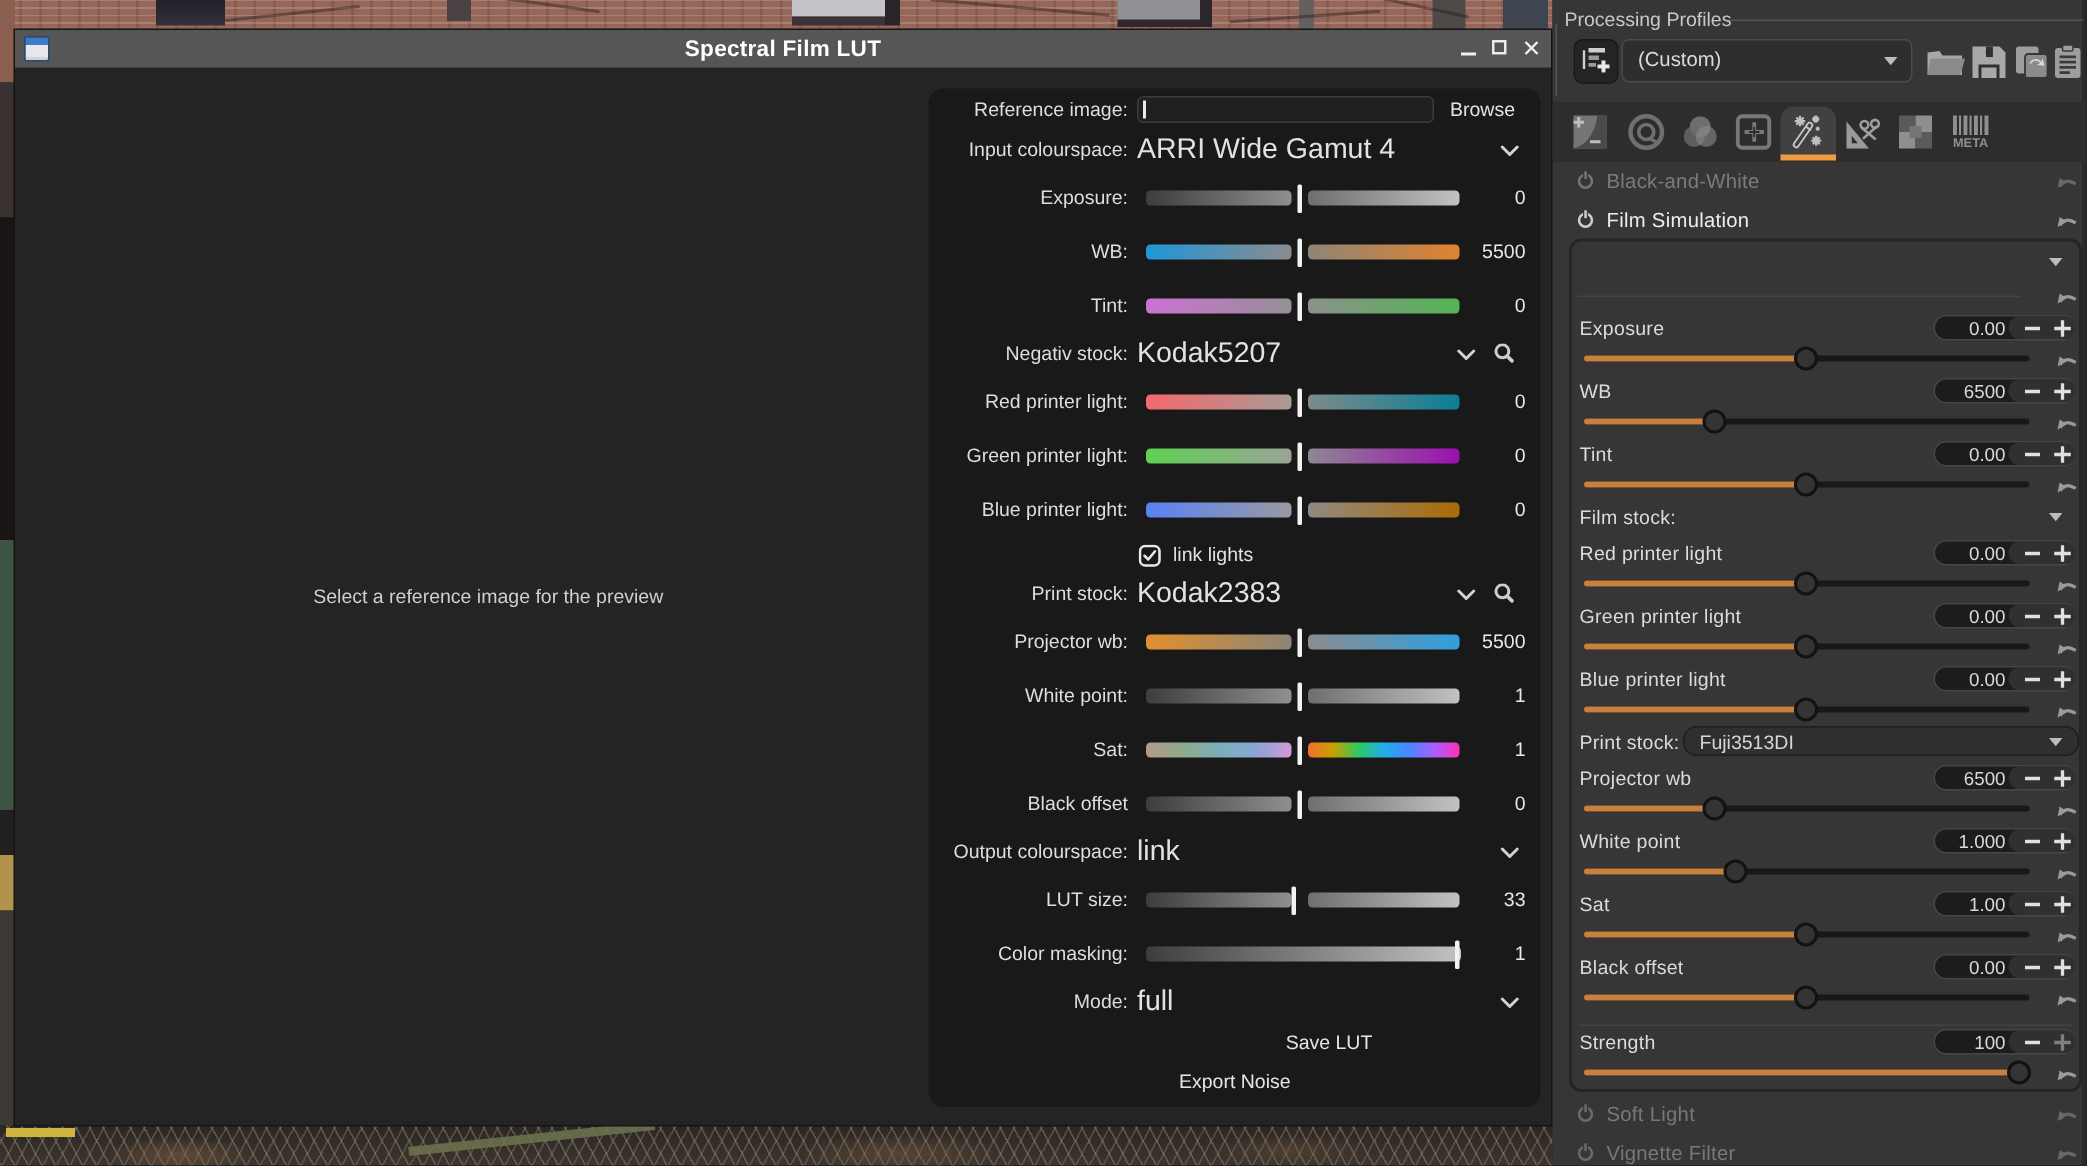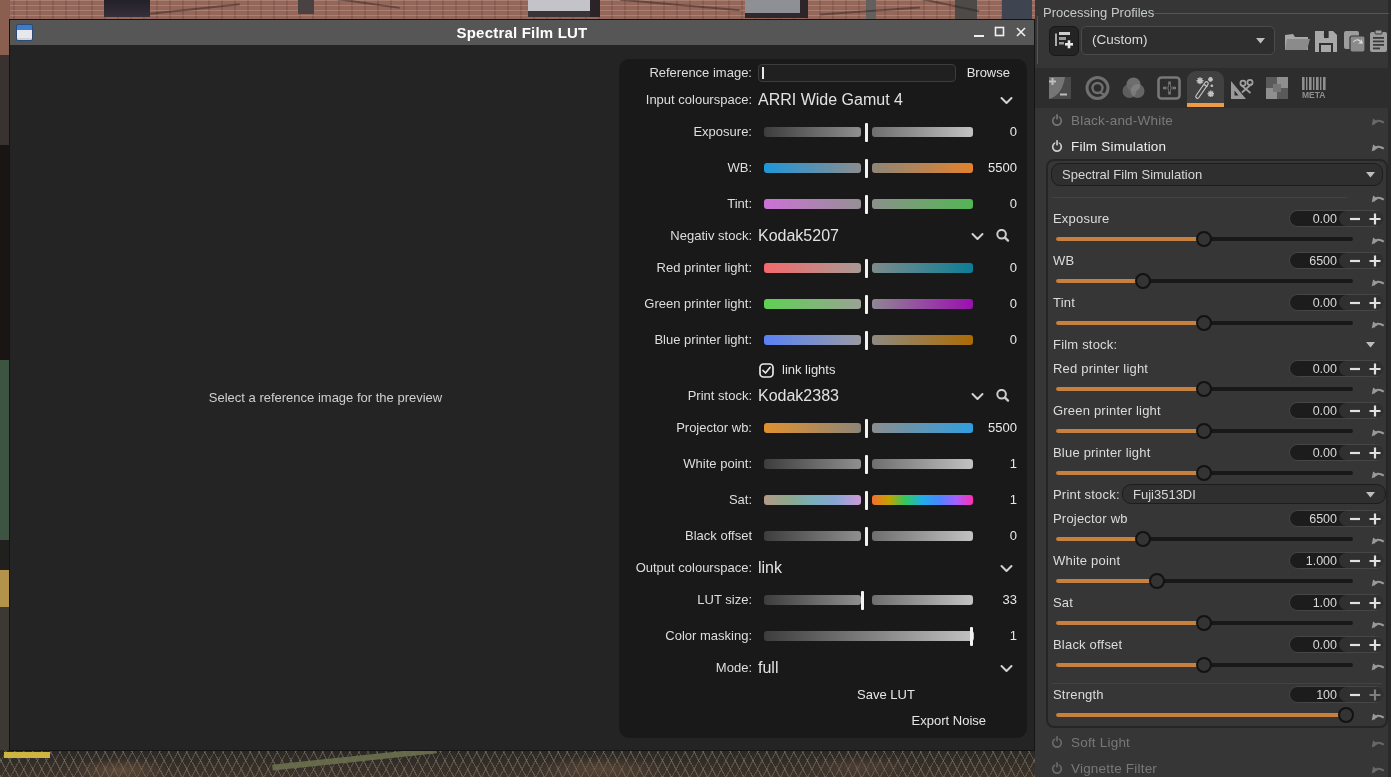--- a/index.html
+++ b/index.html
@@ -7,21 +7,21 @@
 #stage{position:relative;width:1391px;height:777px;overflow:hidden}
 
 #win{left:10px;top:20px;width:1024px;height:730px;background:#242424;
  box-shadow:0 0 0 1px #141414}
 #titlebar{left:0;top:0;width:100%;height:25px;background:#565656}
 #title{left:0;top:4px;width:100%;text-align:center;color:#fff;font-weight:bold;
  font-size:15px;letter-spacing:.2px}
 #formpanel{left:609px;top:39px;width:408px;height:679px;background:#191919;border-radius:10px}
 .lbl{color:#dedede;font-size:13px;text-align:right;left:590px;width:162px;height:16px;line-height:16px}
 .val{color:#e8e8e8;font-size:13px;text-align:right;left:975px;width:42px;height:16px;line-height:16px}
-.cval{color:#e2e2e2;font-size:16px;left:758px;height:16px;line-height:16px;width:220px}
+.cval{color:#e2e2e2;font-size:19px;left:758px;height:16px;line-height:16px;width:220px}
 .sl{height:10px;border-radius:3px}
 .hd{width:3px;height:19px;background:#f2f2f2;border-radius:1px}
 svg{display:block}
 
 #panel{left:1035px;top:0;width:356px;height:777px;background:#363636}
 .plbl{color:#dcdcdc;font-size:13px;height:16px;line-height:16px;letter-spacing:.2px}
 .pill{left:1289px;width:95px;height:17px;background:#1c1c1c;border:1px solid #464646;border-radius:9px}
 .pillv{position:absolute;left:0;top:1px;width:47px;text-align:right;color:#d8d8d8;font-size:12.5px;line-height:14px}
 .pbtn{position:absolute;left:49px;top:0;width:45px;height:15px;background:#303030;border-radius:8px}
 .track{left:1056px;width:297px;height:4px;background:#181818;border-radius:2px}
@@ -203,21 +203,21 @@
 <div class="abs lbl" style="top:628px">Color masking:</div>
 <div class="abs sl" style="left:764px;top:631px;width:210px;background:linear-gradient(90deg,#3d3d3d,#c2c2c2)"></div>
 <div class="abs hd" style="left:970px;top:627px"></div>
 <div class="abs val" style="top:628px">1</div>
 <div class="abs lbl" style="top:660px">Mode:</div>
 <div class="abs cval" style="top:660px">full</div>
 <svg class="abs" style="left:1000px;top:664px" width="13" height="9">
       <use href="#chevron"></use>
     </svg>
 <div class="abs" style="left:786px;top:687px;width:200px;text-align:center;color:#e6e6e6;font-size:13px">Save LUT</div>
-<div class="abs" style="left:786px;top:713px;width:200px;text-align:right;color:#e6e6e6;font-size:13px">Export Noise</div>
+<div class="abs" style="left:786px;top:713px;width:200px;text-align:left;color:#e6e6e6;font-size:13px">Export Noise</div>
 <div id="panel" class="abs"></div>
 <div class="abs" style="left:1388px;top:0;width:3px;height:777px;background:#2a2a2a"></div>
 <div class="abs" style="left:1152px;top:13px;width:237px;height:1px;background:#555555"></div>
 <div class="abs" style="left:1037px;top:16px;width:1px;height:48px;background:#555555"></div>
 <div class="abs" style="left:1043px;top:5px;color:#c6cacc;font-size:13px">Processing Profiles</div>
 <div class="abs" style="left:1049px;top:26px;width:30px;height:30px;background:#242424;border:1px solid #191919;border-radius:6px"></div>
 <svg class="abs" style="left:1054px;top:31px" width="20" height="20">
 <line x1="2" y1="2.5" x2="2" y2="15" stroke="#cfcfcf" stroke-width="1.6"></line>
 <rect x="5" y="1" width="11" height="3" fill="#cfcfcf"></rect>
       <rect x="5" y="6" width="7" height="3" fill="#9a9a9a"></rect>
@@ -330,23 +330,20 @@
 <svg class="abs" style="left:1051px;top:140px;fill:none" width="13" height="13">
       <circle cx="6" cy="6.8" r="4.3" fill="none" stroke="#cdcdcd" stroke-width="1.7"></circle>
       <rect x="4.3" y="0" width="3.4" height="4.4" fill="#363636"></rect>
       <rect x="5.2" y="0.2" width="1.7" height="5.2" fill="#cdcdcd"></rect>
     </svg>
 <div class="abs hdr" style="left:1071px;top:138px;color:#ededed">Film Simulation</div>
 <svg class="abs" style="left:1371px;top:141px;opacity:1" width="15" height="11">
       <use href="#rst"></use>
     </svg>
 <div class="abs" style="left:1046px;top:159px;width:342px;height:569px;border:2px solid #252525;border-radius:8px"></div>
-<div class="abs combo" style="left:1051px;top:163px;width:332px;height:23px">
-      <span style="position:absolute;left:10px;top:3px">Spectral Film Simulation</span>
-    </div>
 <svg class="abs" style="left:1366px;top:172px" width="9" height="6">
       <use href="#tri"></use>
     </svg>
 <div class="abs" style="left:1052px;top:197px;width:295px;height:1px;background:#434343"></div>
 <svg class="abs" style="left:1371px;top:192px;opacity:1" width="15" height="11">
       <use href="#rst"></use>
     </svg>
 <div class="abs plbl" style="left:1053px;top:211px">Exposure</div>
 <div class="abs pill" style="top:210px">
       <div class="pillv">0.00</div>

